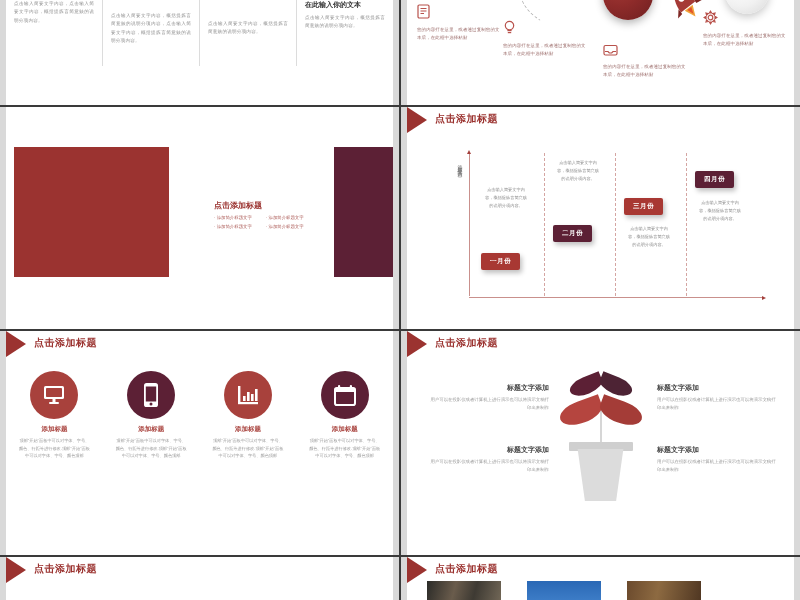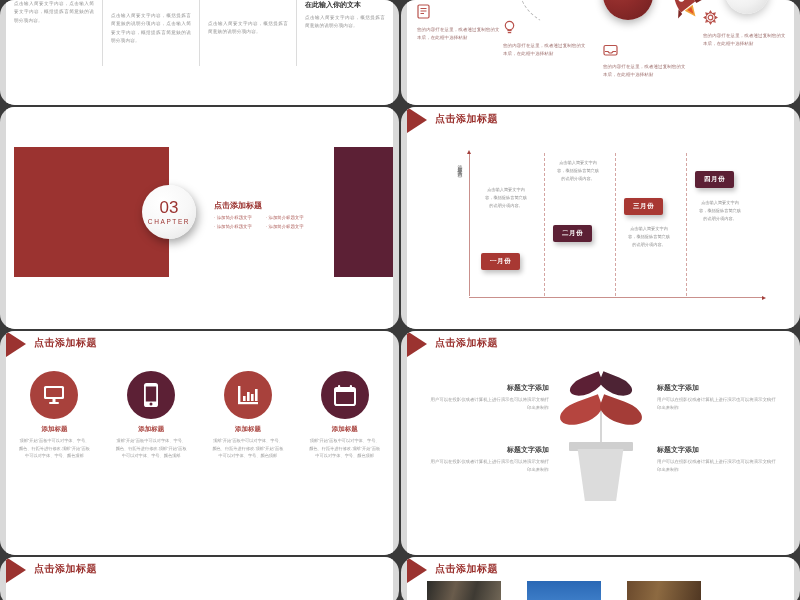--- a/index.html
+++ b/index.html
@@ -9,21 +9,21 @@
     font-family:"Liberation Sans","DejaVu Sans",sans-serif;
   }
   .grid{
     width:800px; height:600px;
     display:grid;
     grid-template-columns:399px 399px;
     grid-template-rows:105px 222px 224px 49px;
     gap:2px;
     background:#3a3a3a;
   }
-  .cellwrap{ background:#d9d9d9; padding:0 6px; overflow:hidden; position:relative;border-radius:15px;}
+  .cellwrap{ background:#d9d9d9; padding:0 6px; overflow:hidden; position:relative;}
   .slide{
     position:relative; width:100%; height:100%;
     background:#fff; overflow:hidden;
   }
   
   .flag{ position:absolute; left:0; top:0; width:26px; height:26px; }
   .flag:before{
     content:""; position:absolute; left:0; top:0;
     border-style:solid; border-width:13px 0 13px 20px;
     border-color:transparent transparent transparent #9b3330;
@@ -220,24 +220,20 @@
         <p>您的内容打在这里，或者通过复制您的文本后，在此框中选择粘贴</p>
       </div>
     </div>
   </div>
 
   <div class="cellwrap">
     <div class="slide">
       <div class="bigred" style="left:8px; top:40px; width:155px; height:130px;"></div>
       <div class="bigmaroon" style="left:328px; top:40px; width:68px; height:130px;"></div>
 
-      <div class="chcircle" style="left:136px; top:78px;">
-        <div class="chnum">03</div>
-        <div class="chword">CHAPTER</div>
-      </div>
 
       <div class="chtitle" style="left:208px; top:93px;">点击添加标题</div>
       <div class="chlist" style="left:208px; top:108px;">
         <span>添加简介标题文字</span>
         <span>添加简介标题文字</span>
         <span>添加简介标题文字</span>
         <span>添加简介标题文字</span>
       </div>
     </div>
   </div>

